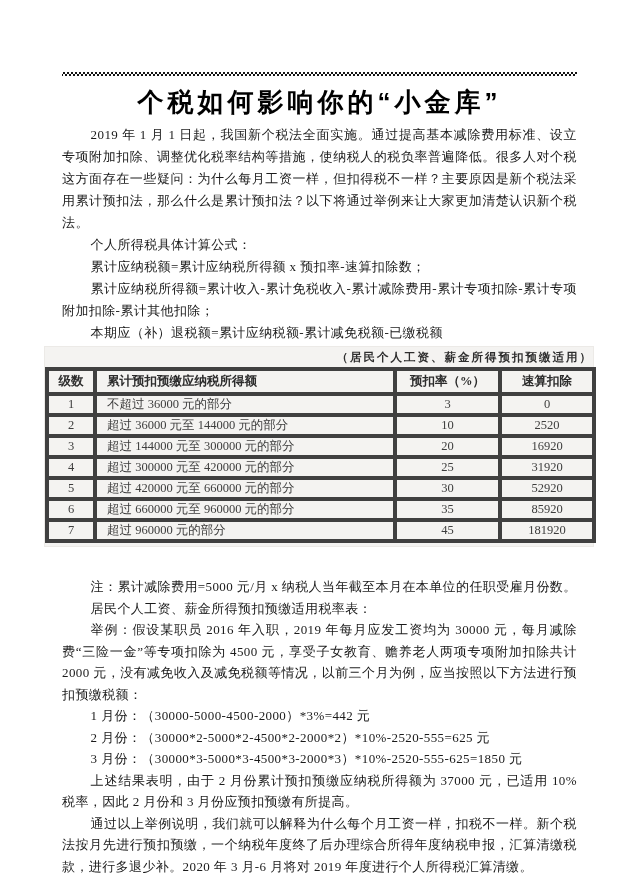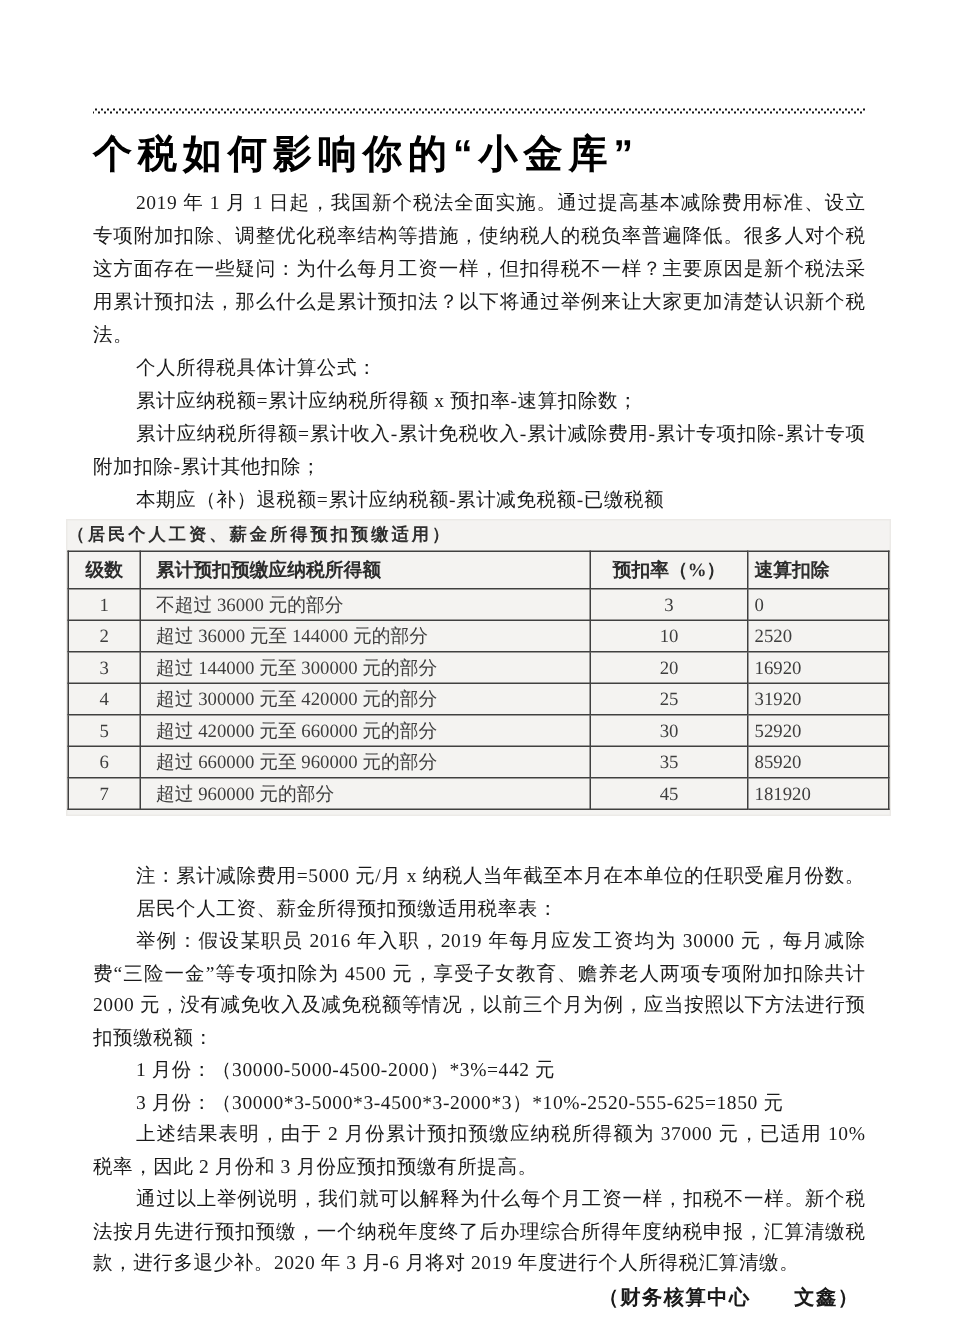--- a/index.html
+++ b/index.html
@@ -20,21 +20,21 @@
     height: 7px;
     background-image:
       radial-gradient(circle 1.4px at 2px 2px, #141414 62%, transparent 70%),
       radial-gradient(circle 1.4px at 2px 2px, #141414 62%, transparent 70%);
     background-size: 4px 4px, 4px 4px;
     background-position: 0 0, 2px 2px;
     background-repeat: repeat-x;
   }
   .chain.top { margin-bottom: 8px; }
   h1.title {
-    text-align: left;
+    text-align: center;
     font-family: cursive, sans-serif;
     font-weight: bold;
     font-size: 26px;
     line-height: 32px;
     letter-spacing: 4px;
     color: #000;
     margin: 4px 0 6px 0;
   }
   .para {
     font-size: 13px;
@@ -45,51 +45,51 @@
   }
   
   .table-image {
     margin: 3px 0 0 -17px;
     width: 548px;
     background: #f4f3f1;
     padding: 2px 0 3px 0;
     box-shadow: 0 0 0 1px #eceae7;
   }
   .table-caption {
-    text-align: left;
+    text-align: right;
     font-size: 11.5px;
     letter-spacing: 2px;
     color: #2e2e2e;
     font-weight: bold;
     line-height: 16px;
     margin-bottom: 2px;
   }
   table.tax {
     width: 100%;
     border-collapse: collapse;
     table-layout: fixed;
     font-size: 12.5px;
     color: #3d3d3d;
   }
   table.tax th, table.tax td {
-    border: 1px solid #404040;
+    border: 4px solid #404040;
     padding: 0 4px;
     height: 21px;
     font-weight: normal;
   }
   table.tax th {
     font-weight: bold;
     color: #2c2c2c;
     height: 25px;
     text-align: center;
   }
   table.tax .c-level { width: 48px; text-align: center; }
   table.tax .c-desc  { width: 300px; text-align: left; padding-left: 10px; }
   table.tax .c-rate  { width: 105px; text-align: center; }
-  table.tax .c-quick { width: 94px; text-align: left; }
+  table.tax .c-quick { width: 94px; text-align: center; }
   .lower { margin-top: 30px; }
   .lower .para { line-height: 21.5px; }
   .signature {
     font-size: 13.5px;
     font-weight: bold;
     text-align: right;
     line-height: 22px;
     padding-right: 4px;
     margin-top: 1px;
     letter-spacing: 1px;
@@ -166,19 +166,20 @@
         </tr>
       </tbody>
     </table>
   </div>
 
   <div class="lower">
     <p class="para">注：累计减除费用=5000 元/月 x 纳税人当年截至本月在本单位的任职受雇月份数。</p>
     <p class="para">居民个人工资、薪金所得预扣预缴适用税率表：</p>
     <p class="para">举例：假设某职员 2016 年入职，2019 年每月应发工资均为 30000 元，每月减除费“三险一金”等专项扣除为 4500 元，享受子女教育、赡养老人两项专项附加扣除共计 2000 元，没有减免收入及减免税额等情况，以前三个月为例，应当按照以下方法进行预扣预缴税额：</p>
     <p class="para">1 月份：（30000-5000-4500-2000）*3%=442 元</p>
+    <p class="para">2 月份：（30000*2-5000*2-4500*2-2000*2）*10%-2520-555=625 元</p>
     <p class="para">3 月份：（30000*3-5000*3-4500*3-2000*3）*10%-2520-555-625=1850 元</p>
     <p class="para">上述结果表明，由于 2 月份累计预扣预缴应纳税所得额为 37000 元，已适用 10%税率，因此 2 月份和 3 月份应预扣预缴有所提高。</p>
     <p class="para">通过以上举例说明，我们就可以解释为什么每个月工资一样，扣税不一样。新个税法按月先进行预扣预缴，一个纳税年度终了后办理综合所得年度纳税申报，汇算清缴税款，进行多退少补。2020 年 3 月-6 月将对 2019 年度进行个人所得税汇算清缴。</p>
     <p class="signature">（财务核算中心　　文鑫）</p>
   </div>
 
 </div>
 
 </body></html>

